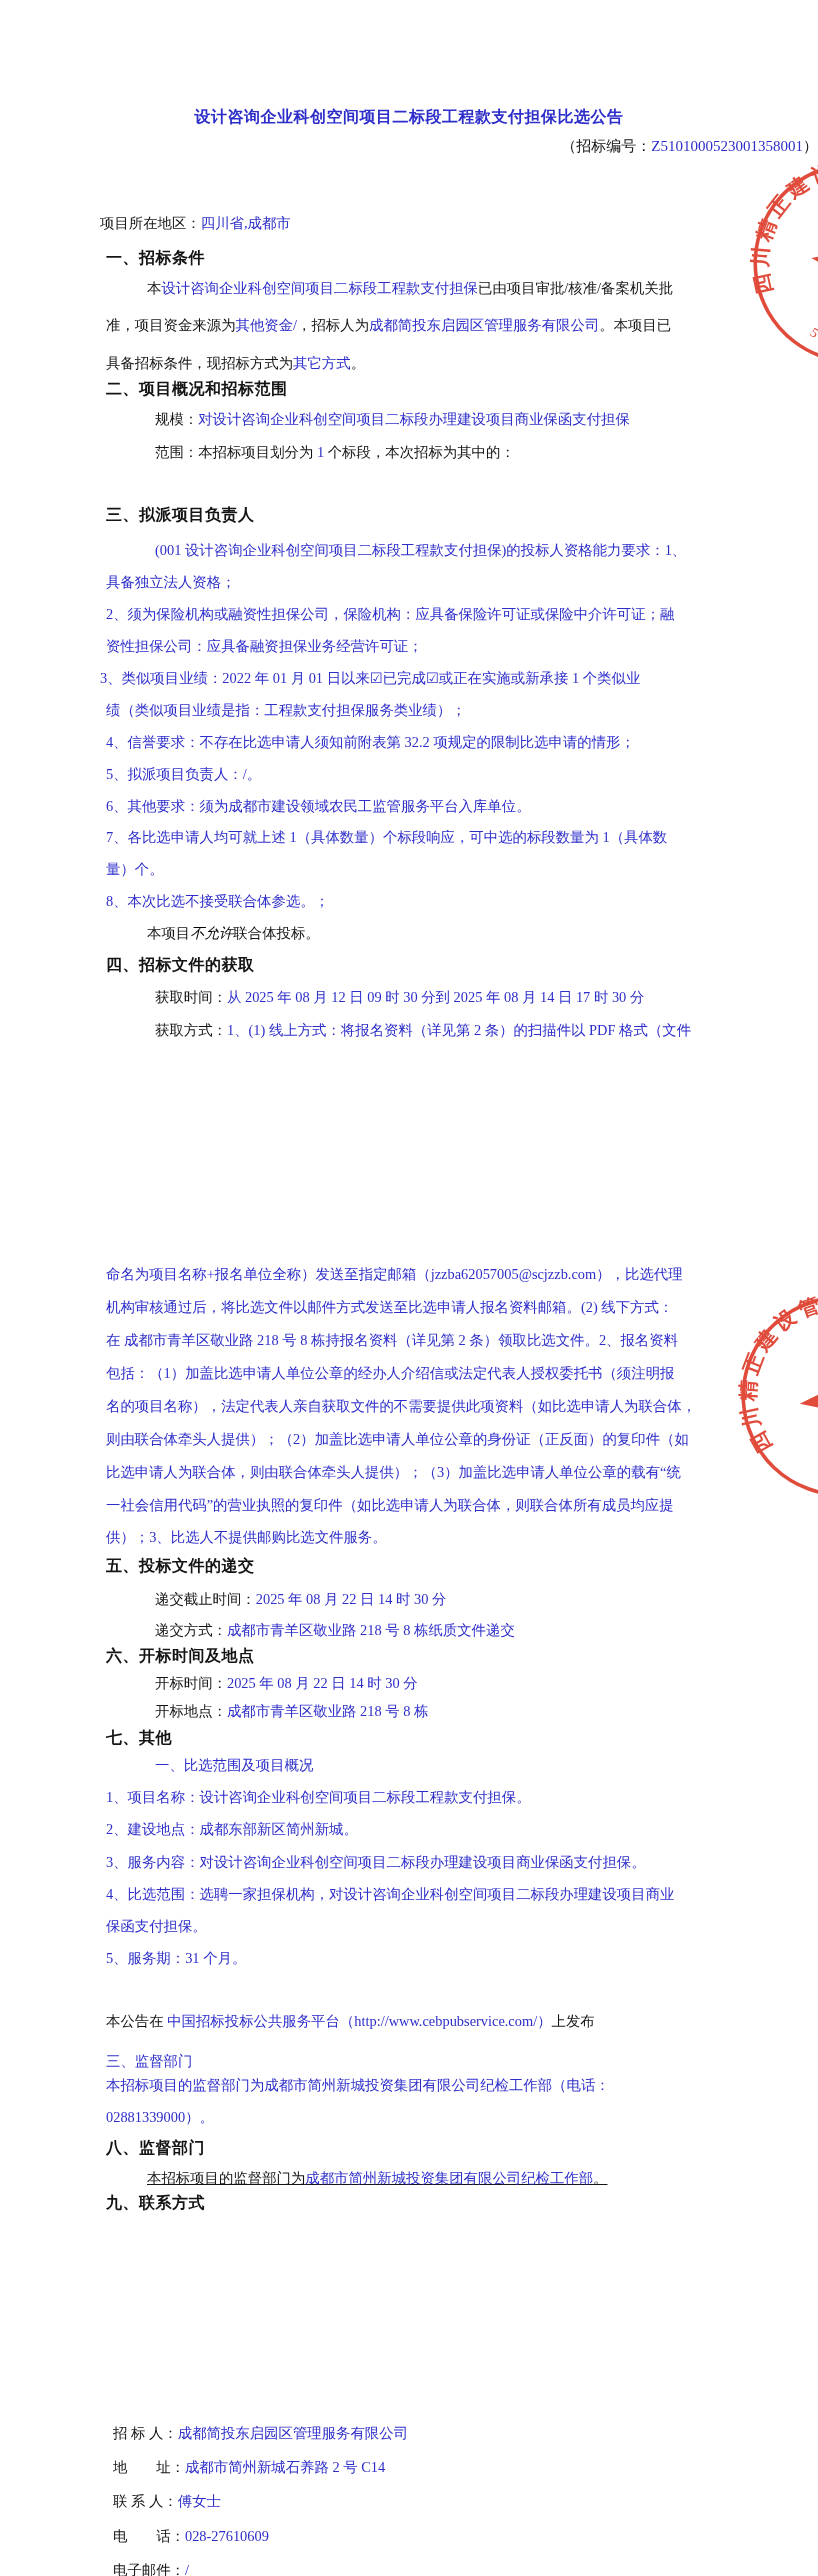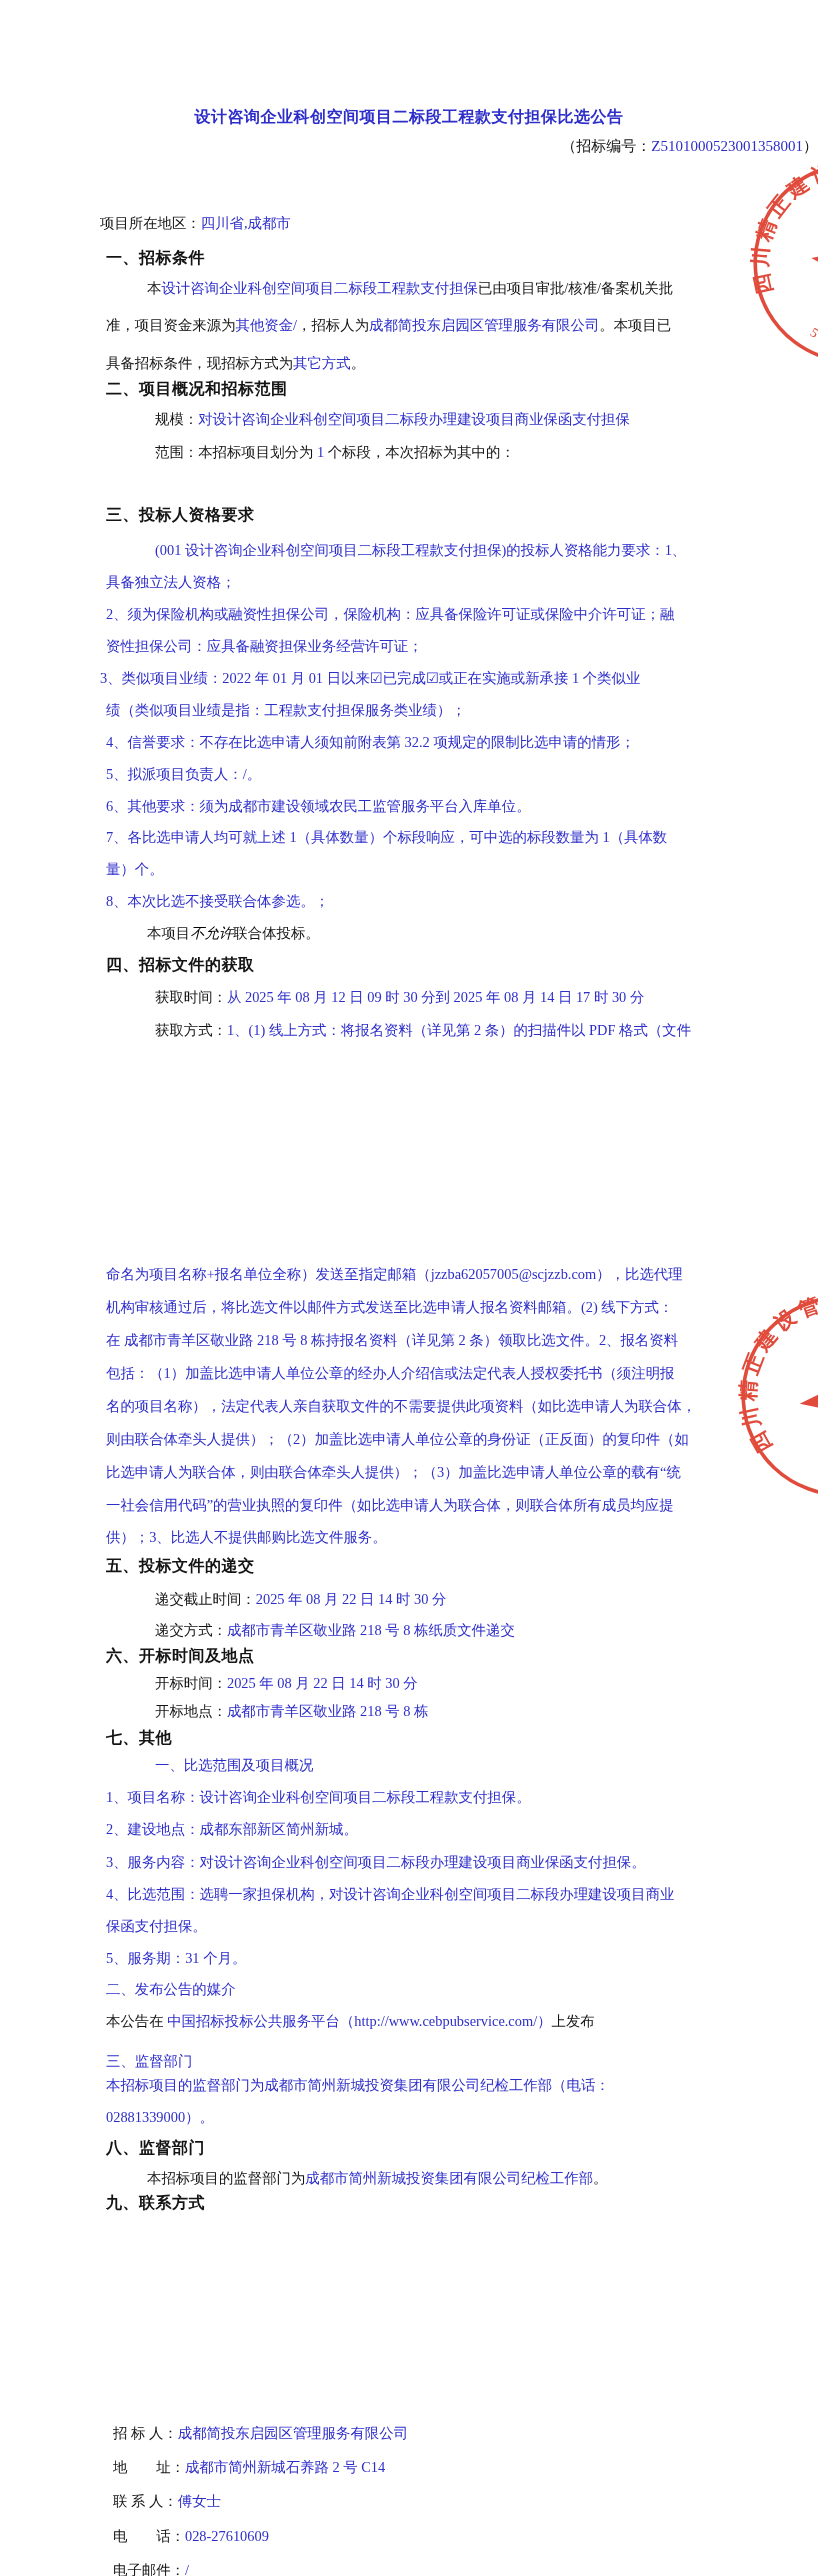--- a/index.html
+++ b/index.html
@@ -34,21 +34,21 @@
     <div class="line title" style="top: 108px; left: 0px; width: 100%; text-align: center;"><span class="b">设计咨询企业科创空间项目二标段工程款支付担保比选公告</span></div>
     <div class="line sub" style="top: 138px; left: 0px; width: 100%; text-align: right;"><span class="k">（招标编号：</span><span class="b">Z5101000523001358001</span><span class="k">）</span></div>
     <div class="line" style="top: 215px; left: 100px; width: 612px;"><span class="k">项目所在地区：</span><span class="b">四川省,成都市</span></div>
     <div class="line h" style="top: 249px; left: 106px; width: 612px;"><span class="k">一、招标条件</span></div>
     <div class="line" style="top: 280px; left: 147px; width: 570px;"><span class="k">本</span><span class="b">设计咨询企业科创空间项目二标段工程款支付担保</span><span class="k">已由项目审批/核准/备案机关批</span></div>
     <div class="line" style="top: 317px; left: 106px; width: 612px;"><span class="k">准，项目资金来源为</span><span class="b">其他资金/</span><span class="k">，招标人为</span><span class="b">成都简投东启园区管理服务有限公司</span><span class="k">。本项目已</span></div>
     <div class="line" style="top: 355px; left: 106px; width: 612px;"><span class="k">具备招标条件，现招标方式为</span><span class="b">其它方式</span><span class="k">。</span></div>
     <div class="line h" style="top: 380px; left: 106px; width: 612px;"><span class="k">二、项目概况和招标范围</span></div>
     <div class="line" style="top: 411px; left: 155px; width: 563px;"><span class="k">规模：</span><span class="b">对设计咨询企业科创空间项目二标段办理建设项目商业保函支付担保</span></div>
     <div class="line" style="top: 444px; left: 155px; width: 563px;"><span class="k">范围：本招标项目划分为 </span><span class="b">1</span><span class="k"> 个标段，本次招标为其中的：</span></div>
-    <div class="line h" style="top: 506px; left: 106px; width: 612px;"><span class="k">三、投标人资格要求</span></div>
+    <div class="line h" style="top: 506px; left: 106px; width: 612px;"><span class="k">三、拟派项目负责人</span></div>
     <div class="line" style="top: 542px; left: 155px; width: 563px;"><span class="b">(001 设计咨询企业科创空间项目二标段工程款支付担保)的投标人资格能力要求：1、</span></div>
     <div class="line" style="top: 574px; left: 106px; width: 612px;"><span class="b">具备独立法人资格；</span></div>
     <div class="line" style="top: 606px; left: 106px; width: 612px;"><span class="b">2、须为保险机构或融资性担保公司，保险机构：应具备保险许可证或保险中介许可证；融</span></div>
     <div class="line" style="top: 638px; left: 106px; width: 612px;"><span class="b">资性担保公司：应具备融资担保业务经营许可证；</span></div>
     <div class="line" style="top: 670px; left: 100px; width: 612px;"><span class="b">3、类似项目业绩：2022 年 01 月 01 日以来☑已完成☑或正在实施或新承接 1 个类似业</span></div>
     <div class="line" style="top: 702px; left: 106px; width: 612px;"><span class="b">绩（类似项目业绩是指：工程款支付担保服务类业绩）；</span></div>
     <div class="line" style="top: 734px; left: 106px; width: 612px;"><span class="b">4、信誉要求：不存在比选申请人须知前附表第 32.2 项规定的限制比选申请的情形；</span></div>
     <div class="line" style="top: 766px; left: 106px; width: 612px;"><span class="b">5、拟派项目负责人：/。</span></div>
     <div class="line" style="top: 798px; left: 106px; width: 612px;"><span class="b">6、其他要求：须为成都市建设领域农民工监管服务平台入库单位。</span></div>
     <div class="line" style="top: 829px; left: 106px; width: 612px;"><span class="b">7、各比选申请人均可就上述 1（具体数量）个标段响应，可中选的标段数量为 1（具体数</span></div>
@@ -74,27 +74,26 @@
     <div class="line" style="top: 1675px; left: 155px; width: 563px;"><span class="k">开标时间：</span><span class="b">2025 年 08 月 22 日 14 时 30 分</span></div>
     <div class="line" style="top: 1703px; left: 155px; width: 563px;"><span class="k">开标地点：</span><span class="b">成都市青羊区敬业路 218 号 8 栋</span></div>
     <div class="line h" style="top: 1729px; left: 106px; width: 612px;"><span class="k">七、其他</span></div>
     <div class="line" style="top: 1757px; left: 155px; width: 563px;"><span class="b">一、比选范围及项目概况</span></div>
     <div class="line" style="top: 1789px; left: 106px; width: 612px;"><span class="b">1、项目名称：设计咨询企业科创空间项目二标段工程款支付担保。</span></div>
     <div class="line" style="top: 1821px; left: 106px; width: 612px;"><span class="b">2、建设地点：成都东部新区简州新城。</span></div>
     <div class="line" style="top: 1854px; left: 106px; width: 612px;"><span class="b">3、服务内容：对设计咨询企业科创空间项目二标段办理建设项目商业保函支付担保。</span></div>
     <div class="line" style="top: 1886px; left: 106px; width: 612px;"><span class="b">4、比选范围：选聘一家担保机构，对设计咨询企业科创空间项目二标段办理建设项目商业</span></div>
     <div class="line" style="top: 1918px; left: 106px; width: 612px;"><span class="b">保函支付担保。</span></div>
     <div class="line" style="top: 1950px; left: 106px; width: 612px;"><span class="b">5、服务期：31 个月。</span></div>
-    <div class="line" style="top: 1981px; left: 106px; width: 612px;"><span class="b">二、发布公告的媒介</span></div>
     <div class="line" style="top: 2013px; left: 106px; width: 612px;"><span class="k">本公告在 </span><span class="b">中国招标投标公共服务平台（http://www.cebpubservice.com/）</span><span class="k">上发布</span></div>
     <div class="line" style="top: 2045px; left: 106px; width: 612px; margin-top: 8px;"><span class="b">三、监督部门</span></div>
     <div class="line" style="top: 2077px; left: 106px; width: 612px;"><span class="b">本招标项目的监督部门为成都市简州新城投资集团有限公司纪检工作部（电话：</span></div>
     <div class="line" style="top: 2109px; left: 106px; width: 612px;"><span class="b">02881339000）。</span></div>
     <div class="line h" style="top: 2139px; left: 106px; width: 612px;"><span class="k">八、监督部门</span></div>
-    <div class="line" style="top: 2170px; left: 147px; width: 570px;"><span class="k">本招标项目的监督部门为</span><span class="b">成都市简州新城投资集团有限公司纪检工作部</span><span class="k">。</span></div>
+    <div class="line" style="top: 2170px; left: 147px; width: 570px; text-decoration: underline;"><span class="k">本招标项目的监督部门为</span><span class="b">成都市简州新城投资集团有限公司纪检工作部</span><span class="k">。</span></div>
     <div class="line h" style="top: 2194px; left: 106px; width: 612px;"><span class="k">九、联系方式</span></div>
     <div class="line" style="top: 2425px; left: 113px; width: 604px;"><span class="k">招 标 人：</span><span class="b">成都简投东启园区管理服务有限公司</span></div>
     <div class="line" style="top: 2459px; left: 113px; width: 604px;"><span class="k">地　　址：</span><span class="b">成都市简州新城石养路 2 号 C14</span></div>
     <div class="line" style="top: 2493px; left: 113px; width: 604px;"><span class="k">联 系 人：</span><span class="b">傅女士</span></div>
     <div class="line" style="top: 2528px; left: 113px; width: 604px;"><span class="k">电　　话：</span><span class="b">028-27610609</span></div>
     <div class="line" style="top: 2562px; left: 113px; width: 604px;"><span class="k">电子邮件：</span><span class="b">/</span></div>
     <svg width="216" height="216" viewBox="0 0 420 420" class="seal" style="left: 746px; top: 155px; transform: rotate(-8deg);">
       <circle cx="210" cy="210" r="192" fill="none" stroke="#dd3322" stroke-width="7"></circle>
       <polygon points="210,130 230,187.5 290.8,188.7 242.3,225.5 260,283.8 210,249 160,283.8 177.7,225.5 129.2,188.7 190,187.5" fill="#dd3322"></polygon>
       <path id="arcTop0" d="M 48 252 A 168 168 0 1 1 372 252" fill="none"></path>

